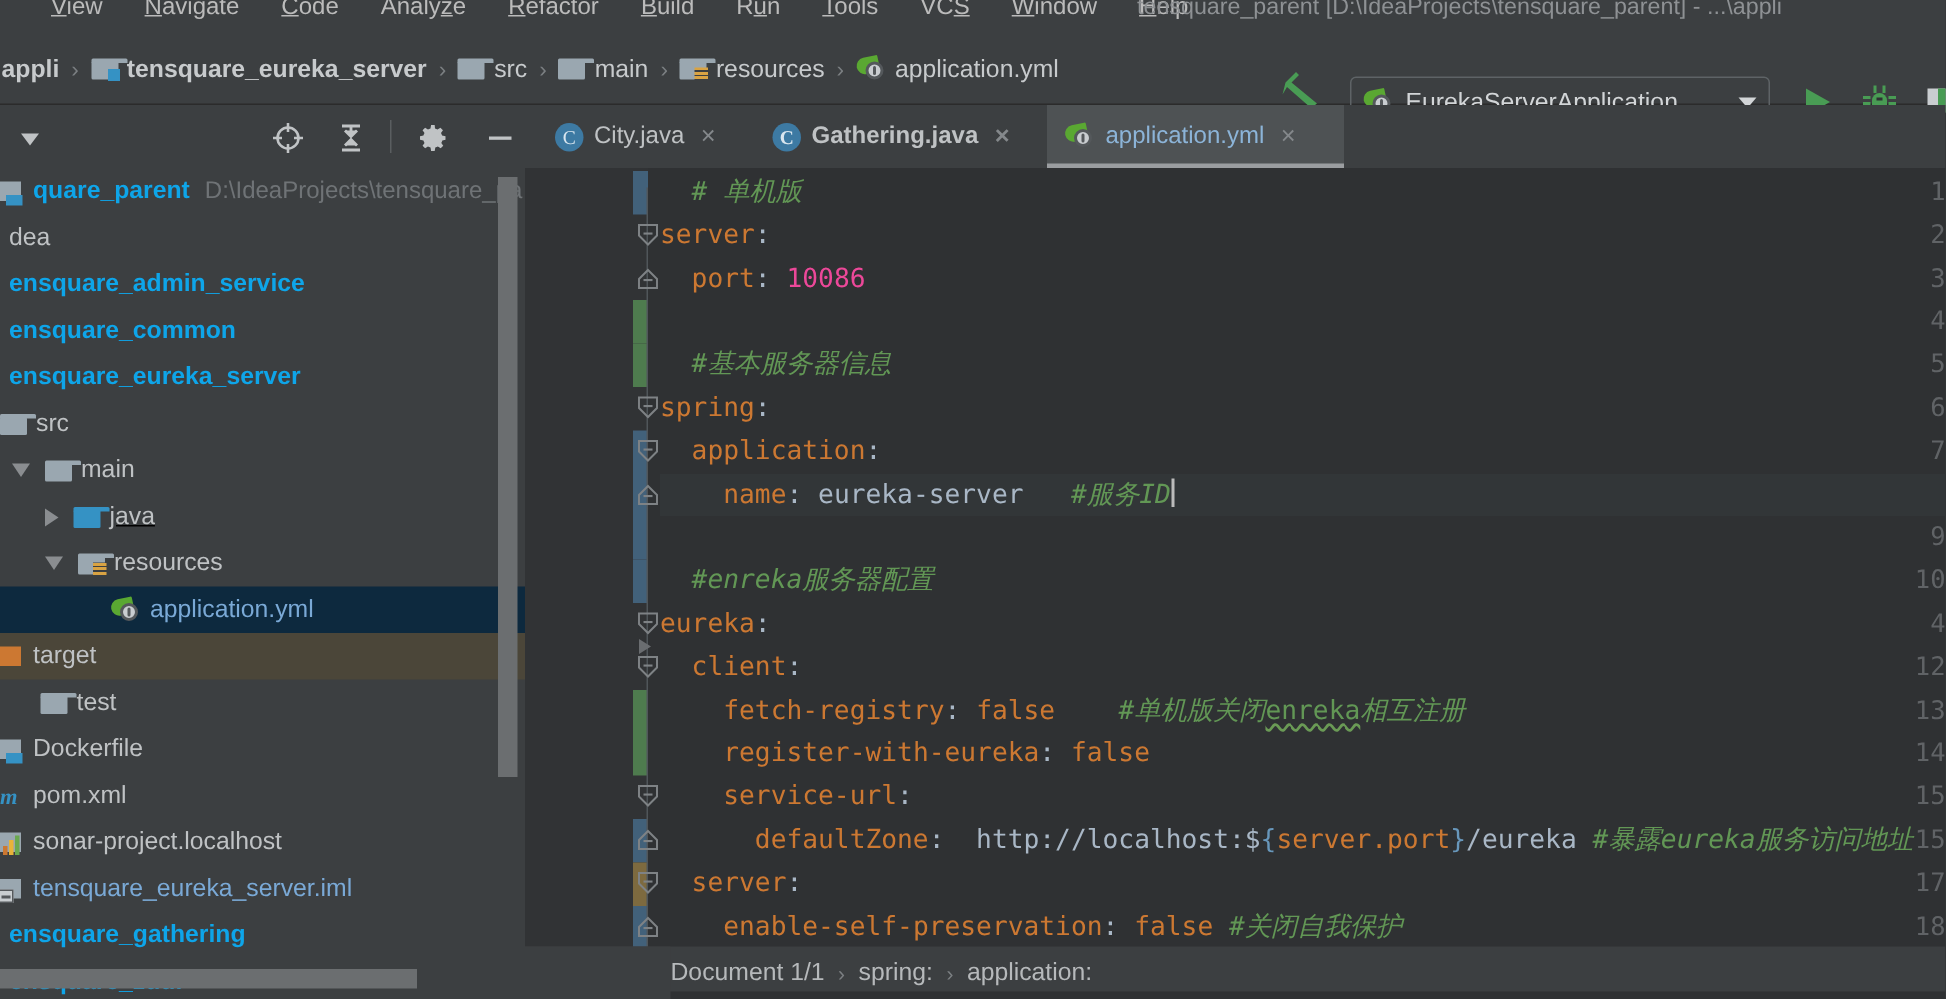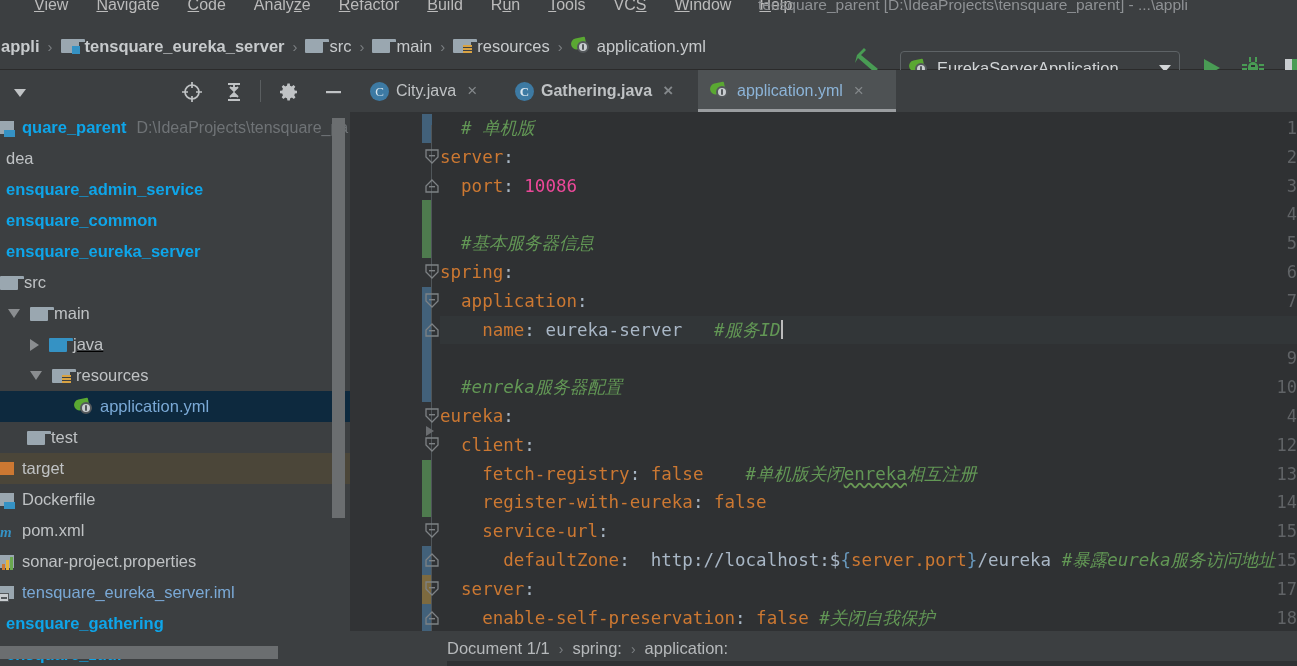--- a/index.html
+++ b/index.html
@@ -401,33 +401,33 @@
           <span class="tlabel">resources</span>
         </div>
         <div class="trow sel" style="padding-left: 55px;">
           <span style="width: 19px; flex: 0 0 auto;"></span>
           <span class="ic ic-spring">
             <span class="leaf"></span>
             <span class="ring"></span>
           </span>
           <span class="tlabel">application.yml</span>
         </div>
-        <div class="trow" style="padding-left: 8px;">
-          <span style="width: 19px; flex: 0 0 auto;"></span>
-          <span class="ic ic-folder">
-            <span class="tab"></span>
-            <span class="bdy"></span>
-          </span>
-          <span class="tlabel">test</span>
-        </div>
         <div class="trow marked">
           <span class="ic ic-mod orange">
             <span class="b1"></span>
           </span>
           <span class="tlabel">target</span>
+        </div>
+        <div class="trow" style="padding-left: 8px;">
+          <span style="width: 19px; flex: 0 0 auto;"></span>
+          <span class="ic ic-folder">
+            <span class="tab"></span>
+            <span class="bdy"></span>
+          </span>
+          <span class="tlabel">test</span>
         </div>
         <div class="trow">
           <span class="ic ic-mod">
             <span class="b1"></span>
             <span class="b2"></span>
           </span>
           <span class="tlabel">Dockerfile</span>
         </div>
         <div class="trow">
           <span class="ic ic-mod">
@@ -437,21 +437,21 @@
         </div>
         <div class="trow">
           <span class="ic ic-mod">
             <span class="b1"></span>
             <span class="ic-sonar">
               <i style="height:6px;background:#cc7832"></i>
               <i style="height:10px;background:#e8b339"></i>
               <i style="height:13px;background:#6aa84f"></i>
             </span>
           </span>
-          <span class="tlabel">sonar-project.properties</span>
+          <span class="tlabel">sonar-project.localhost</span>
         </div>
         <div class="trow">
           <span class="ic ic-mod">
             <span class="b1"></span>
             <span class="ic-iml"></span>
           </span>
           <span class="tlabel" style="color: rgb(122, 169, 214);">tensquare_eureka_server.iml</span>
         </div>
         <div class="trow bold">
           <span class="tlabel">ensquare_gathering</span>

